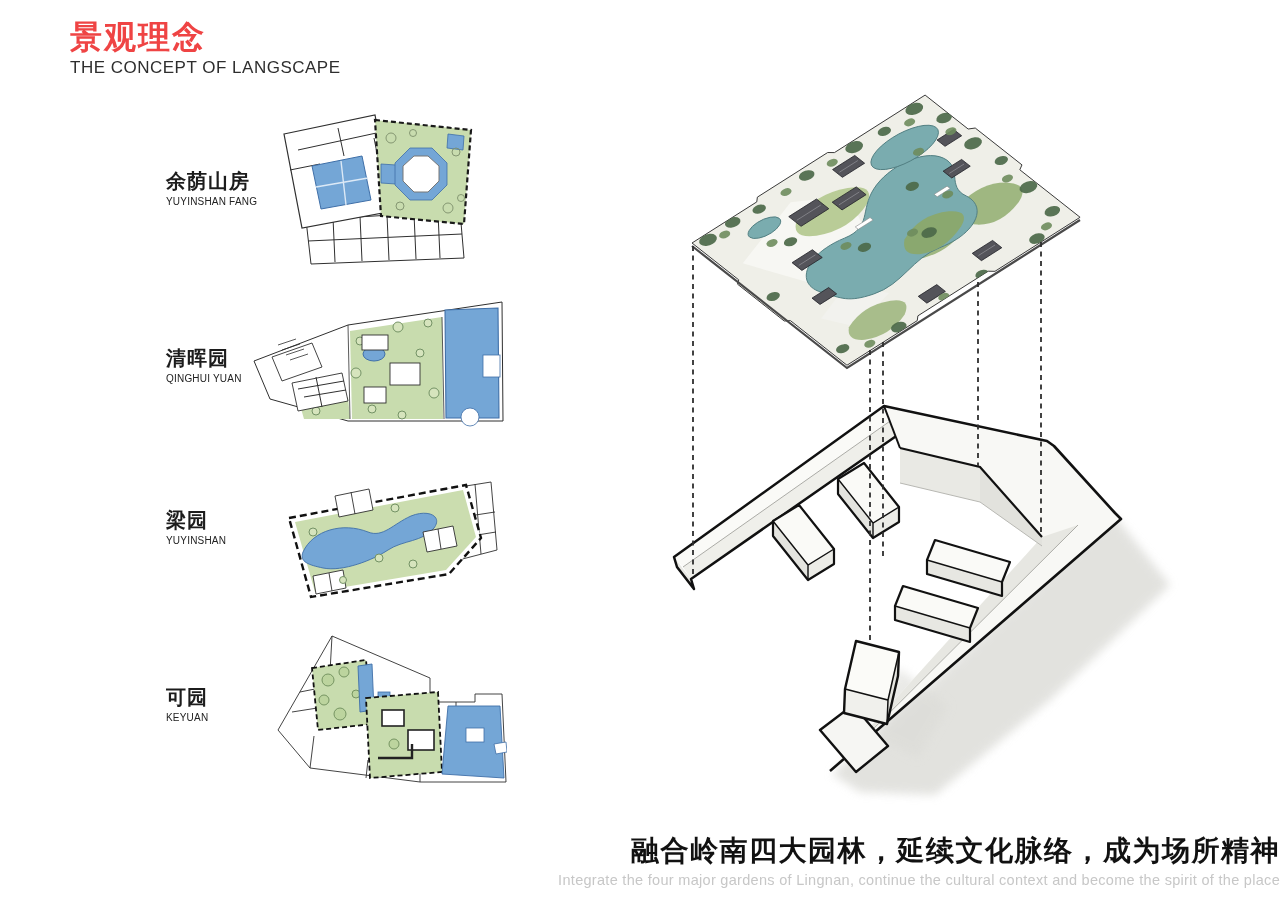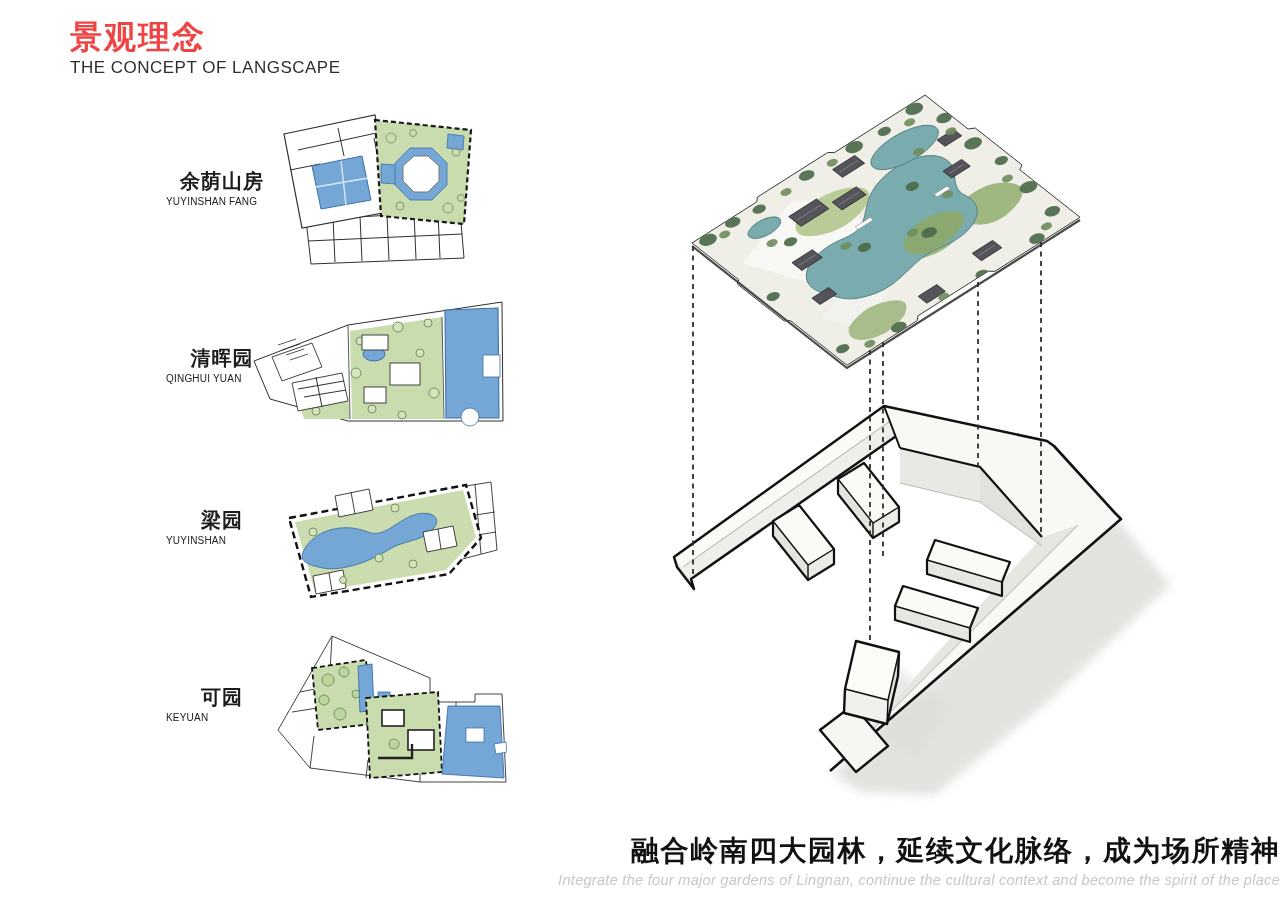--- a/index.html
+++ b/index.html
@@ -4,27 +4,27 @@
 <style>
   html,body{margin:0;padding:0;background:#ffffff;}
   #slide{position:relative;width:1280px;height:901px;background:#ffffff;overflow:hidden;
          font-family:"Liberation Sans","DejaVu Sans",sans-serif;color:#1a1a1a;}
   
   .hdr{position:absolute;left:70px;top:20px;}
   .hdr .cn{font-size:32px;font-weight:700;letter-spacing:2px;color:#ef4444;line-height:1.1;}
   .hdr .en{font-size:17px;font-weight:400;color:#2e2e2e;letter-spacing:0.5px;margin-top:3px;}
   
   .glabel{position:absolute;left:166px;width:112px;}
-  .glabel .cn{font-size:20px;font-weight:700;color:#1c1c1c;letter-spacing:1px;line-height:1.15;text-align:center;}
+  .glabel .cn{font-size:20px;font-weight:700;color:#1c1c1c;letter-spacing:1px;line-height:1.15;}
   .glabel .en{font-size:10px;font-weight:400;color:#222;line-height:1.25;margin-top:3px;letter-spacing:0.2px;}
   .plan{position:absolute;}
   
   .foot{position:absolute;left:0;right:0;text-align:right;}
   .foot-cn{top:832px;font-size:28px;font-weight:700;color:#111;letter-spacing:1.5px;}
-  .foot-en{top:872px;font-size:14.5px;color:#c7c7c7;letter-spacing:0.3px;font-style:italic;}
+  .foot-en{top:872px;font-size:14.5px;color:#c7c7c7;letter-spacing:0.3px;}
   svg{display:block;}
 </style>
 </head>
 <body>
 
 <div id="slide">
 
   <div class="hdr">
     <div class="cn">景观理念</div>
     <div class="en">THE CONCEPT OF LANGSCAPE</div>

